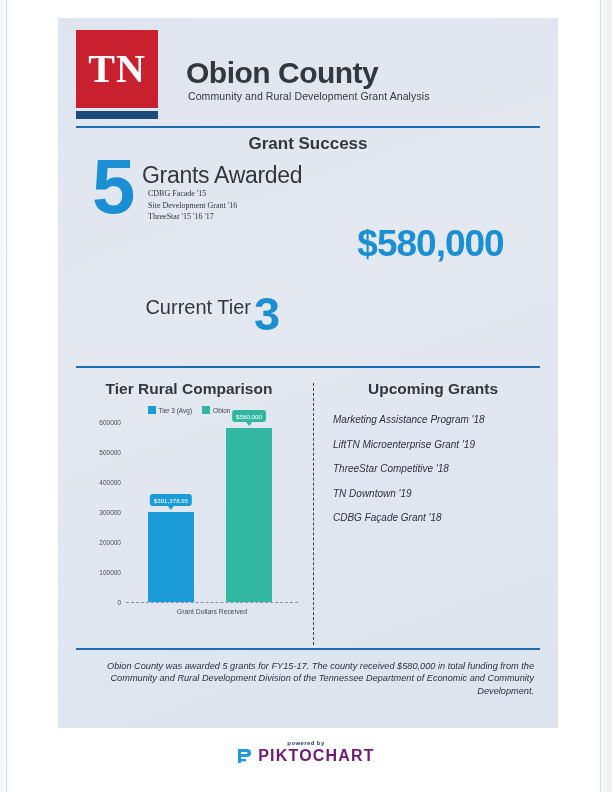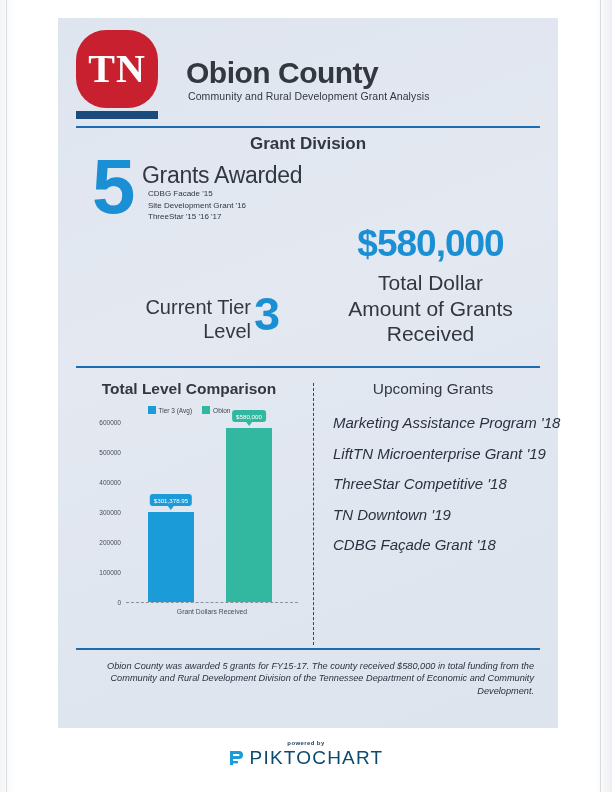--- a/index.html
+++ b/index.html
@@ -51,21 +51,20 @@
   .tn-logo {
     position: absolute;
     left: 18px;
     top: 12px;
     width: 82px;
     height: 78px;
     background: #c8202e;
     display: flex;
     align-items: center;
     justify-content: center;
-    border-radius: 30px;
   }
   .tn-logo-text {
     font-family: "Liberation Serif", serif;
     font-weight: bold;
     font-size: 40px;
     color: #ffffff;
     letter-spacing: 1px;
     line-height: 1;
   }
   .tn-bar {
@@ -134,21 +133,21 @@
     letter-spacing: -0.3px;
   }
   .grant-list {
     position: absolute;
     left: 90px;
     top: 170px;
     font-size: 8px;
     color: #2f3640;
     line-height: 1.45;
   }
-  .grant-list div { white-space: nowrap; }
+  .grant-list div { white-space: nowrap; font-family: Liberation Serif, serif; }
 
   .dollar-amount {
     position: absolute;
     left: 255px;
     top: 205px;
     width: 235px;
     text-align: center;
     font-size: 37px;
     font-weight: bold;
     color: #1b8fd4;
@@ -298,32 +297,32 @@
     color: #454d59;
   }
 
   .grants-title {
     position: absolute;
     left: 266px;
     top: 362px;
     width: 218px;
     text-align: center;
     font-size: 15.5px;
-    font-weight: normal;
+    font-weight: bold;
     color: #33383f;
   }
   .grants-list {
     position: absolute;
     left: 275px;
     top: 396px;
     width: 212px;
   }
   .grants-list li {
     list-style: none;
-    font-size: 15px;
+    font-size: 10px;
     font-style: italic;
     color: #2b3140;
     margin-bottom: 13.5px;
     white-space: nowrap;
   }
   .grants-list { margin: 0; padding: 0; }
 
   .footnote {
     position: absolute;
     left: 24px;
@@ -351,23 +350,23 @@
     color: #1f3a5f;
     letter-spacing: 0.4px;
     margin-bottom: 1px;
   }
   .pikto-row { display: flex; align-items: center; gap: 6px; }
   .pikto-mark {
     width: 15px; height: 16px;
     position: relative;
   }
   .pikto-word {
-    font-size: 19px;
-    font-weight: normal;
-    color: #0c4a6e;
+    font-size: 16px;
+    font-weight: bold;
+    color: #701a75;
     letter-spacing: 1.2px;
   }
 </style>
 </head>
 <body>
 
 <div class="scan-page"></div>
 <div class="scan-edge-left"></div>
 <div class="scan-edge-right"></div>
 
@@ -376,46 +375,40 @@
   <div class="tn-logo">
     <span class="tn-logo-text">TN</span>
   </div>
   <div class="tn-bar"></div>
 
   <div class="header-title">Obion County</div>
   <div class="header-sub">Community and Rural Development Grant Analysis</div>
 
   <div class="rule rule-top"></div>
 
-  <div class="section-title">Grant Division</div>
+  <div class="section-title">Grant Success</div>
 
   <div class="big-five">5</div>
   <div class="grants-awarded">Grants Awarded</div>
   <div class="grant-list">
     <div>CDBG Facade '15</div>
     <div>Site Development Grant '16</div>
     <div>ThreeStar '15 '16 '17</div>
   </div>
 
   <div class="dollar-amount">$580,000</div>
-  <div class="dollar-caption">
-    <div>Total Dollar</div>
-    <div>Amount of Grants</div>
-    <div>Received</div>
-  </div>
 
   <div class="tier-label">
     <div>Current Tier</div>
-    <div>Level</div>
   </div>
   <div class="tier-number">3</div>
 
   <div class="rule rule-mid"></div>
 
-  <div class="chart-title">Total Level Comparison</div>
+  <div class="chart-title">Tier Rural Comparison</div>
 
   <div class="legend">
     <div class="legend-item">
       <span class="legend-swatch" style="background:#1b9bd8"></span>
       <span class="legend-text">Tier 3 (Avg)</span>
     </div>
     <div class="legend-item">
       <span class="legend-swatch" style="background:#32b8a0"></span>
       <span class="legend-text">Obion</span>
     </div>

